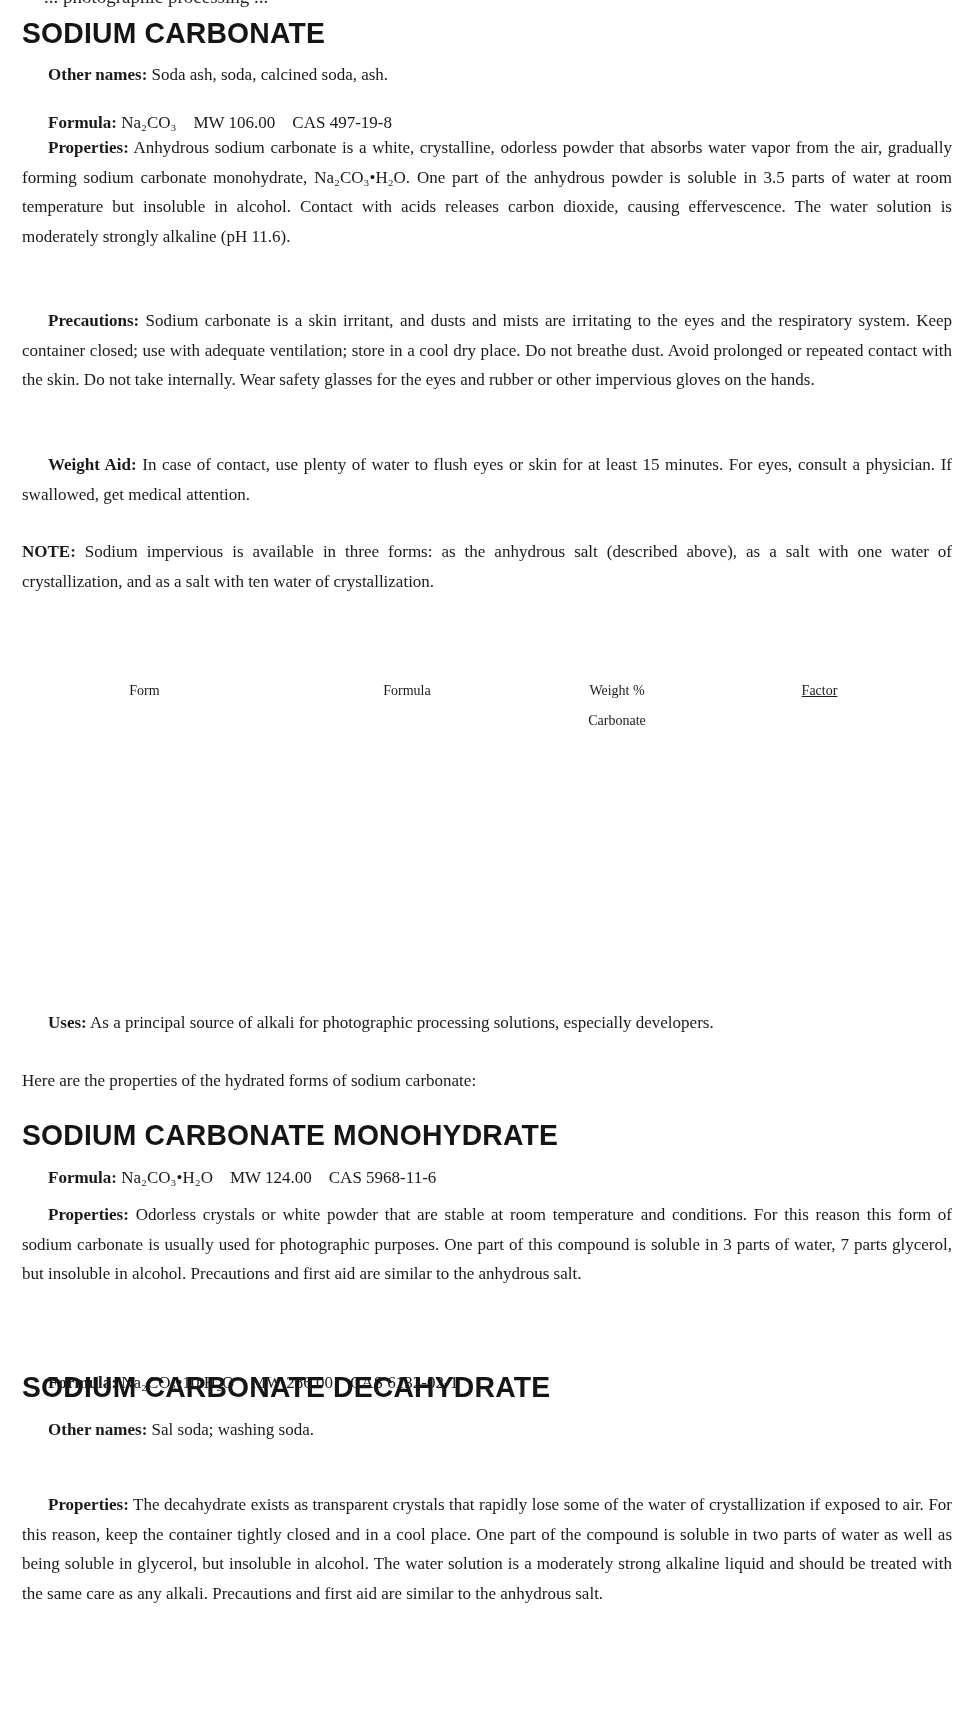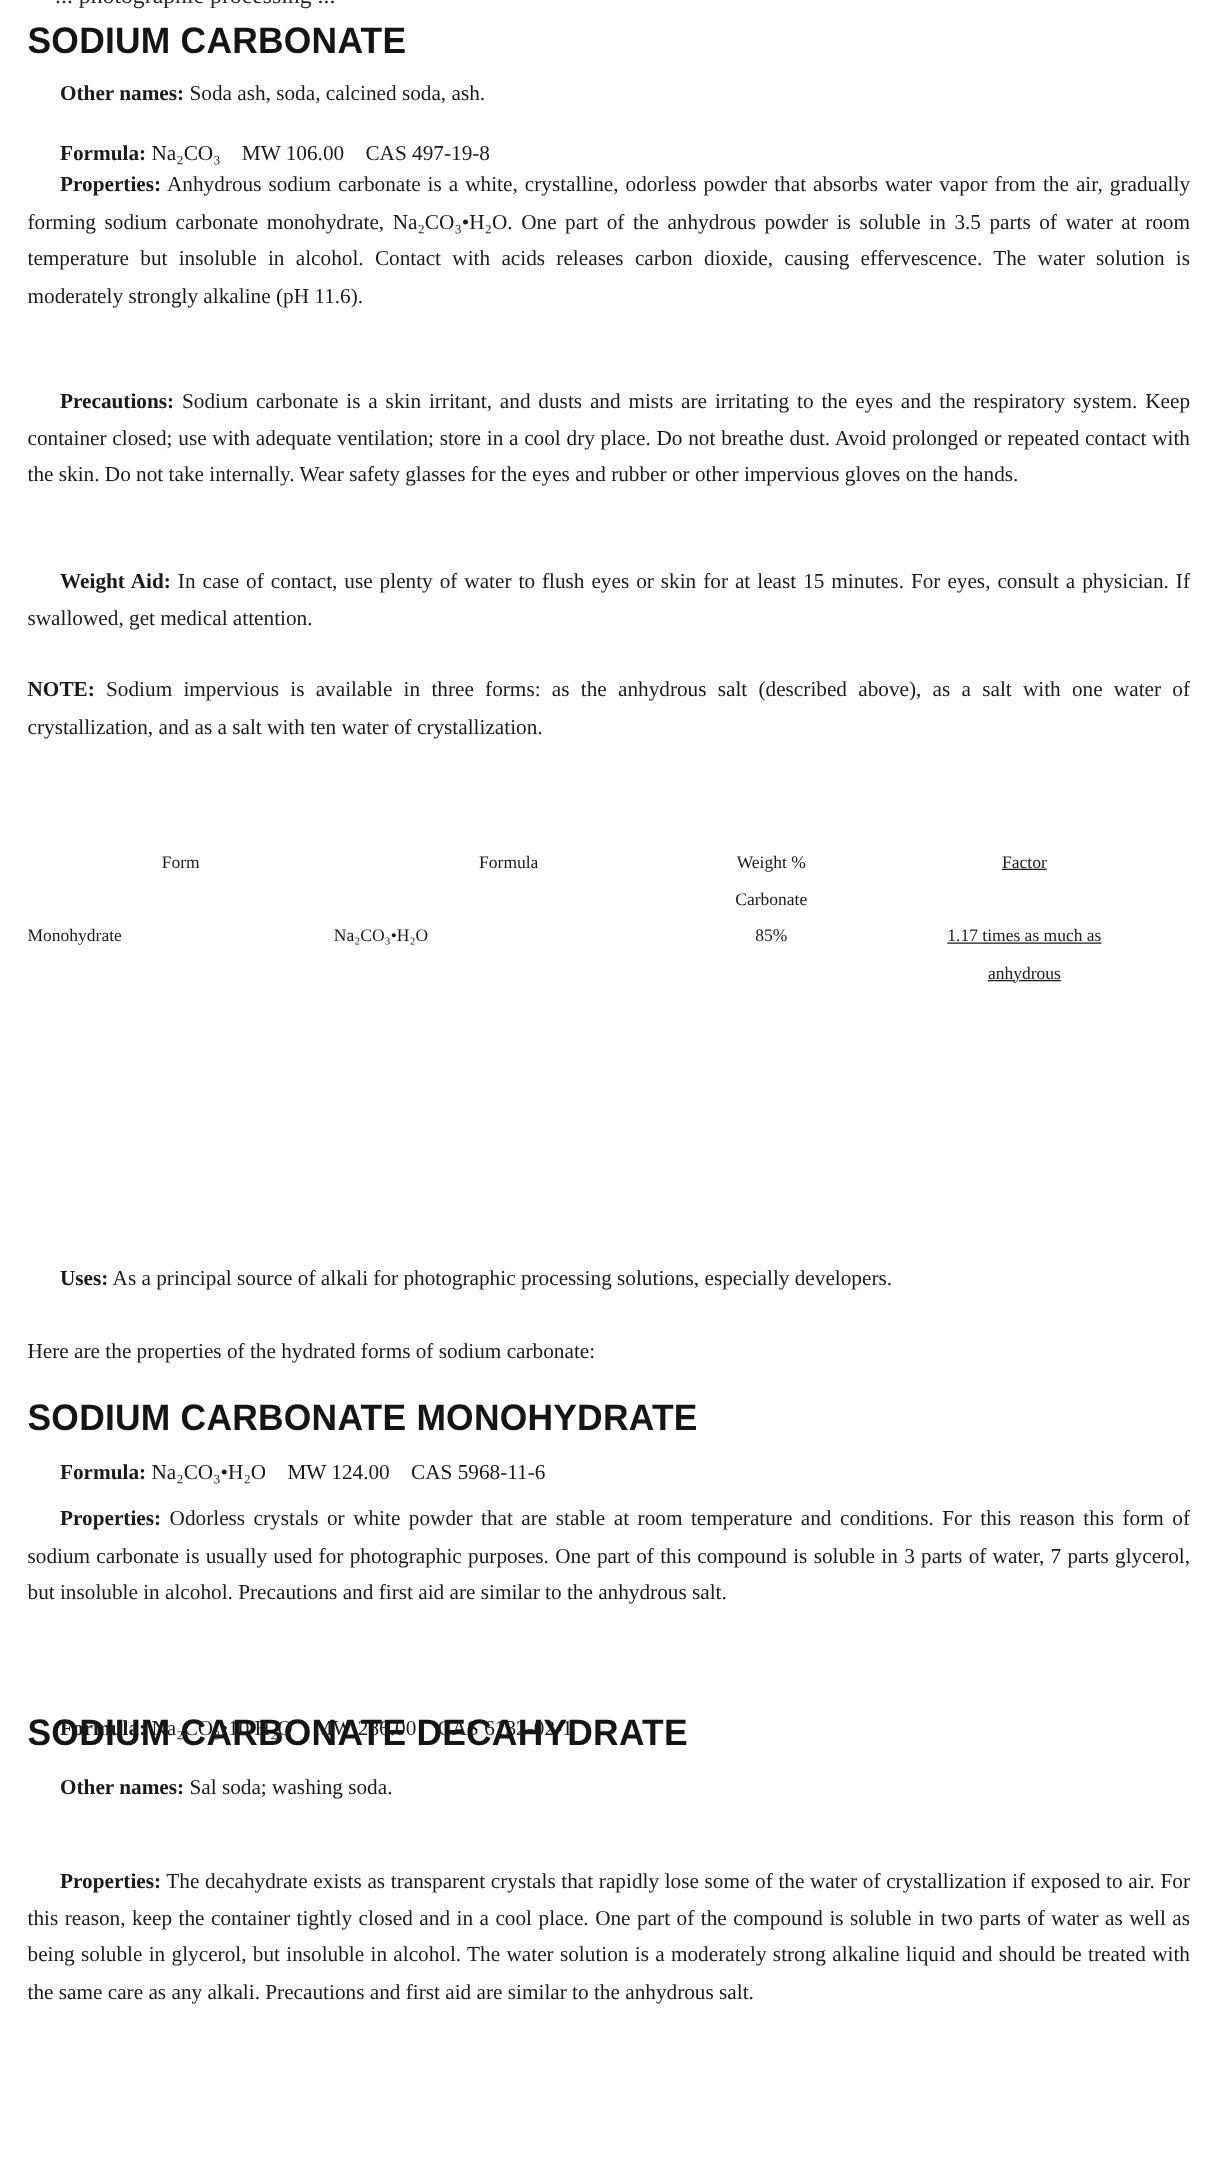--- a/index.html
+++ b/index.html
@@ -82,28 +82,20 @@
     <tbody>
         <tr>
       <th class="c-form">Form</th>
       <th class="c-formula">Formula</th>
       <th class="c-weight">
         <span>Weight %</span><br>
         <span>Carbonate</span>
       </th>
       <th class="c-factor">Factor</th>
     </tr>
-    <tr class="row">
-      <td>Monohydrate</td>
-      <td>Na₂CO₃•H₂O</td>
-      <td class="c-weight">85%</td>
-      <td class="c-factor">
-            <div style="width:140px;margin:0 auto;">1.17 times as much as anhydrous</div>
-          </td>
-    </tr>
   </tbody>
     </table>
 
   <p class="indent" style="top:1008px;">
     <span class="lbl">Uses:</span>
     <span>As a principal source of alkali for photographic processing solutions, especially developers.</span>
   </p>
 
   <p style="top:1066px;">Here are the properties of the hydrated forms of sodium carbonate:</p>
 

